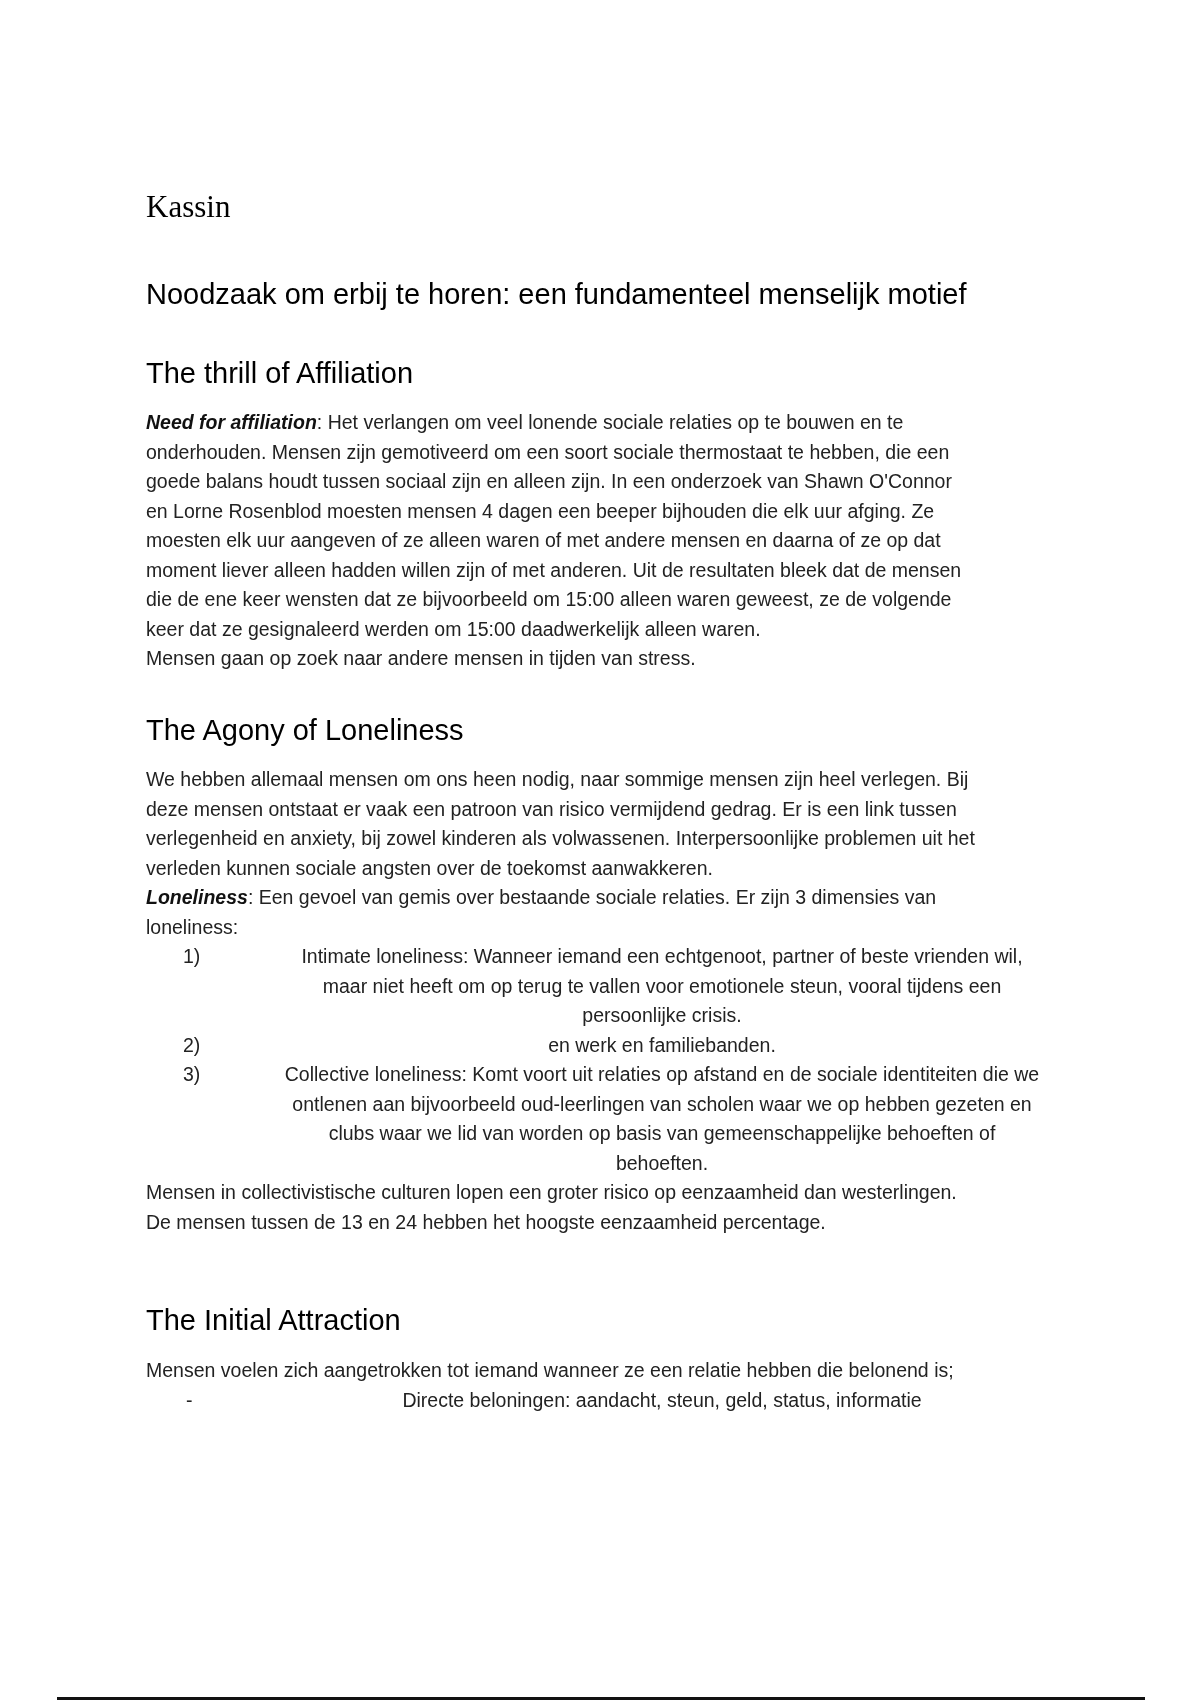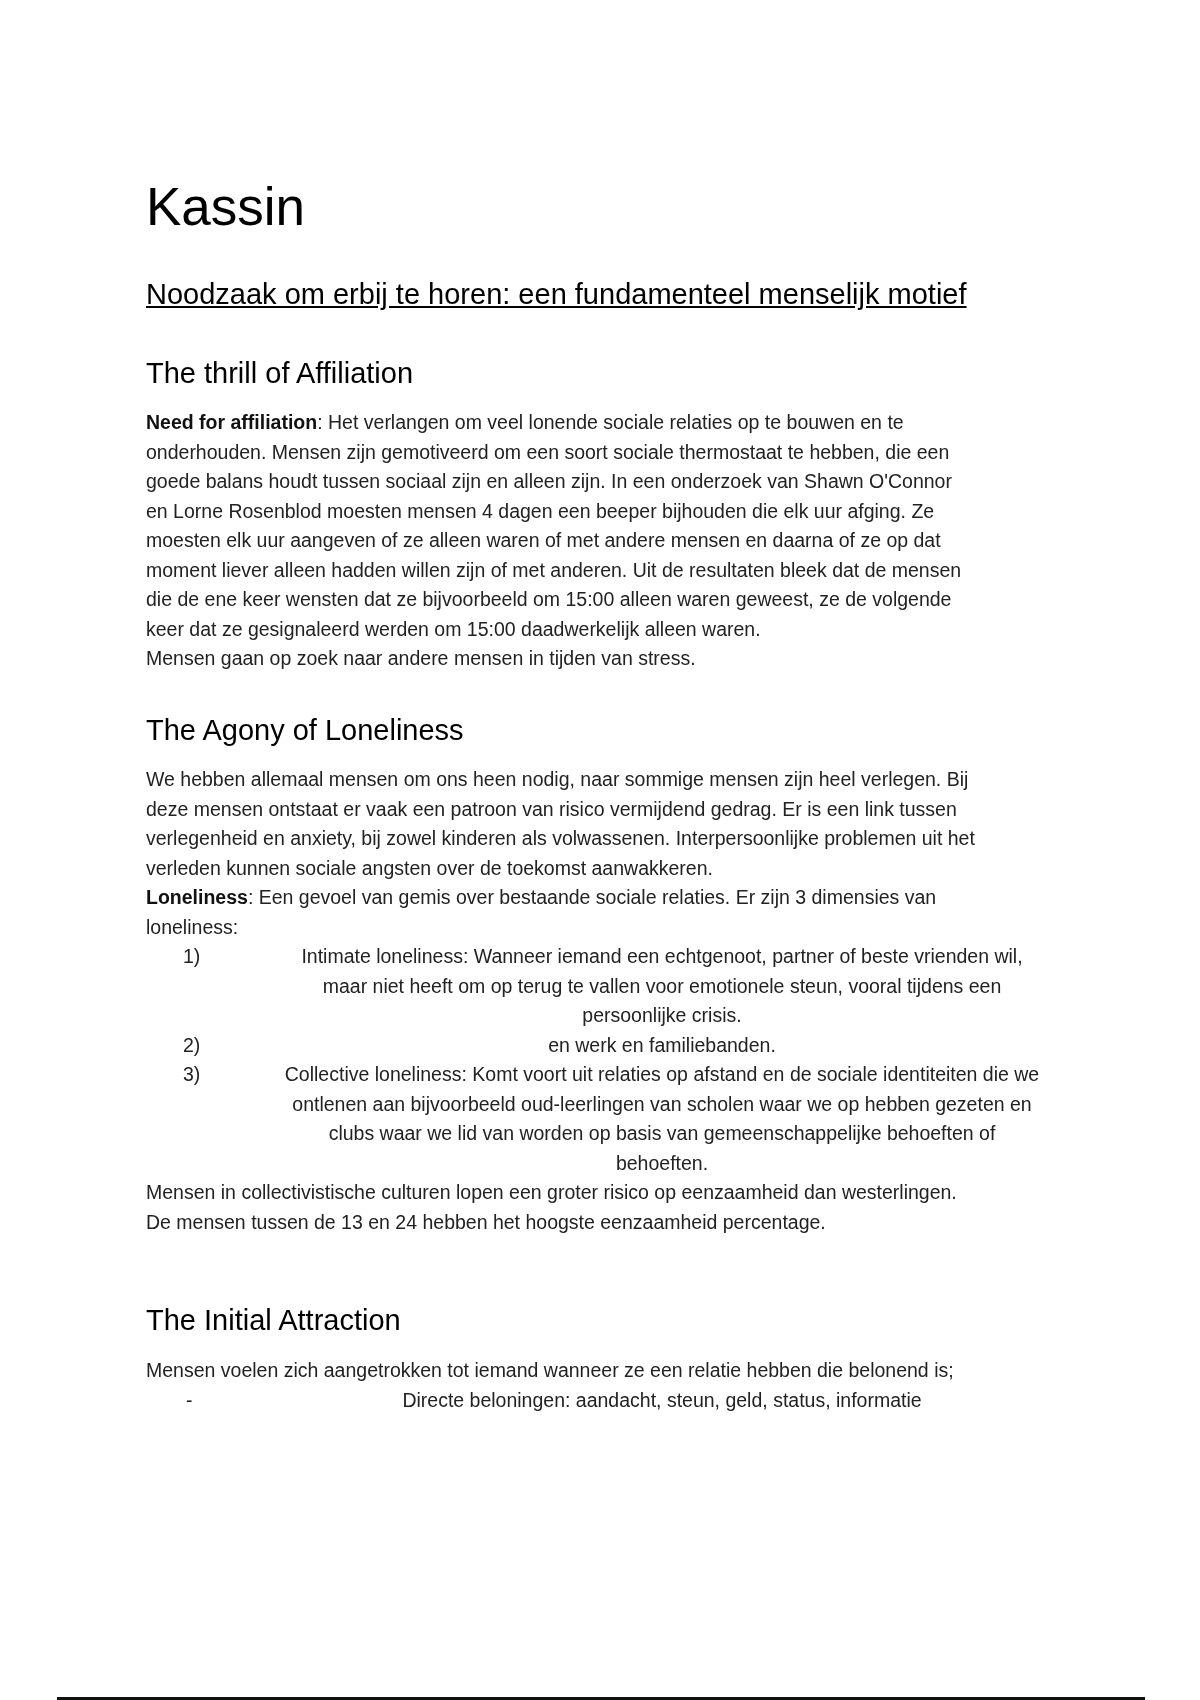--- a/index.html
+++ b/index.html
@@ -1,39 +1,39 @@
 <!DOCTYPE html>
 <html><head>
   <meta charset="utf-8">
   <style>
     html, body { margin: 0; padding: 0; background: #ffffff; }
     body {
       width: 1200px; height: 1700px; position: relative; overflow: hidden;
       font-family: "Liberation Sans", sans-serif; color: #1f1f1f;
     }
     .page { position: absolute; left: 146px; top: 0; width: 960px; }
-    .title { position: absolute; left: 0; top: 184px; font-size: 53px; line-height: 46px; margin: 0; font-weight: normal; color: #000; }
+    .title { position: absolute; left: 0; top: 184px; font-size: 31px; line-height: 46px; margin: 0; font-weight: normal; color: #000; font-family: Liberation Serif, serif; }
     .h2 { position: absolute; left: 0; font-size: 29px; line-height: 34px; margin: 0; font-weight: normal; color: #000; white-space: nowrap; }
     .body { position: absolute; left: 0; width: 960px; font-size: 19.5px; line-height: 29.5px; margin: 0; color: #222; }
     .body p { margin: 0; white-space: nowrap; }
-    .term { font-weight: bold; color: #111; }
+    .term { font-weight: bold; font-style: italic; color: #111; }
     ol.list, ul.list { margin: 0; padding: 0; list-style: none; }
     .li { position: relative; padding-left: 72px; white-space: nowrap; }
     .li .marker { position: absolute; left: 37px; top: 0; }
     .li .lines span { display: block; text-align: center; }
     .rule { position: absolute; left: 57px; right: 55px; top: 1697px; height: 3px; background: #111; }
   </style>
 </head>
 <body>
 
 <div class="page">
 
   <h1 class="title">Kassin</h1>
 
-  <h2 class="h2" style="top:277px;text-decoration:underline;">Noodzaak om erbij te horen: een fundamenteel menselijk motief</h2>
+  <h2 class="h2" style="top:277px;">Noodzaak om erbij te horen: een fundamenteel menselijk motief</h2>
 
   <h2 class="h2" style="top:356px;">The thrill of Affiliation</h2>
 
   <div class="body" style="top:408px;">
     <p><span class="term">Need for affiliation</span><span>: Het verlangen om veel lonende sociale relaties op te bouwen en te</span></p>
     <p>onderhouden. Mensen zijn gemotiveerd om een soort sociale thermostaat te hebben, die een</p>
     <p>goede balans houdt tussen sociaal zijn en alleen zijn. In een onderzoek van Shawn O'Connor</p>
     <p>en Lorne Rosenblod moesten mensen 4 dagen een beeper bijhouden die elk uur afging. Ze</p>
     <p>moesten elk uur aangeven of ze alleen waren of met andere mensen en daarna of ze op dat</p>
     <p>moment liever alleen hadden willen zijn of met anderen. Uit de resultaten bleek dat de mensen</p>

